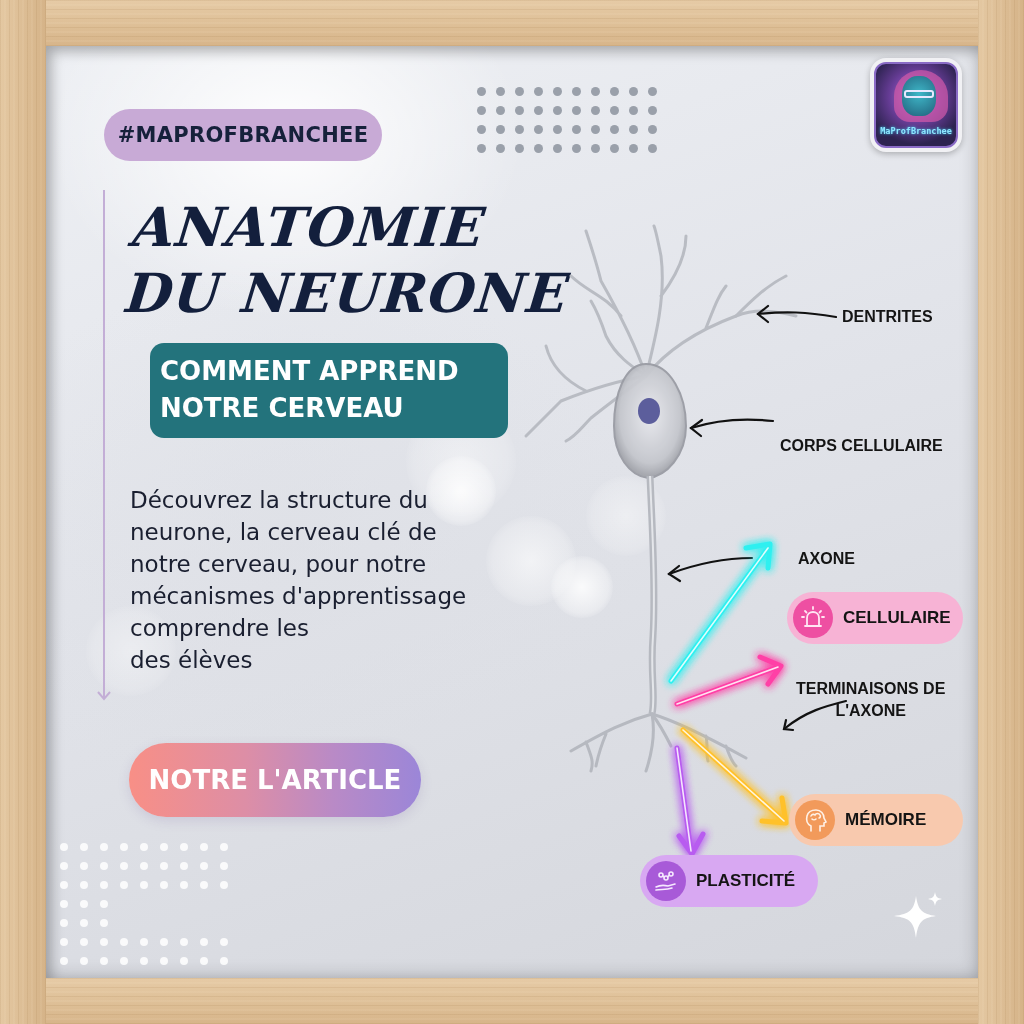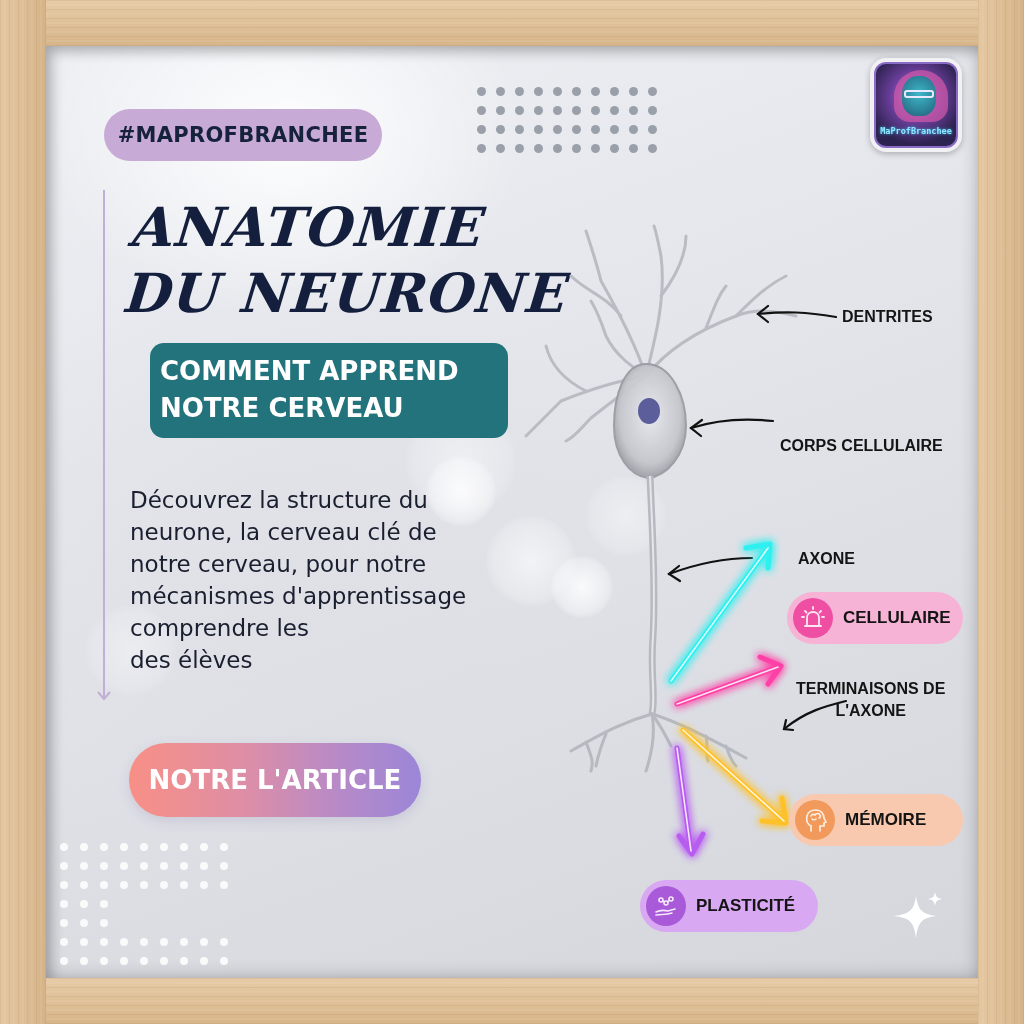--- a/index.html
+++ b/index.html
@@ -409,21 +409,21 @@
   <div class="pill" style="left:743px;top:748px;width:174px;background:#f8c9ae;">
     <div class="ic" style="background:#f29a5b;">
       <svg width="26" height="26" viewBox="0 0 26 26" fill="none" stroke="#fff1e6" stroke-width="1.6" stroke-linecap="round">
         <path d="M9 24 L9 19 C5 17 4 13 5 9 C6 5 10 3 14 3 C19 3 22 7 22 11 L24 15 L22 16 L22 19 L18 19 L18 24"></path>
         <path d="M9 9 C10 7 12 7 13 8 C14 6 17 6 18 8 C19 9 18 11 17 11 M10 12 C11 13 13 13 14 12"></path>
       </svg>
     </div>
     <span>MÉMOIRE</span>
   </div>
 
-  <div class="pill" style="left:594px;top:834px;width:178px;background:#d8a8f2;">
+  <div class="pill" style="left:594px;top:809px;width:178px;background:#d8a8f2;">
     <div class="ic" style="background:#a85ad8;">
       <svg width="26" height="26" viewBox="0 0 26 26" fill="none" stroke="#f6e8ff" stroke-width="1.6" stroke-linecap="round">
         <path d="M3 19 C7 17 11 17 15 18 L22 16 M3 22 C8 21 13 22 19 20"></path>
         <circle cx="8" cy="7" r="2"></circle>
           <circle cx="13" cy="10" r="2"></circle>
           <circle cx="18" cy="6" r="2"></circle>
         <path d="M9.5 8 L11.5 9 M14.5 9 L16.5 7"></path>
       </svg>
     </div>
     <span>PLASTICITÉ</span>

